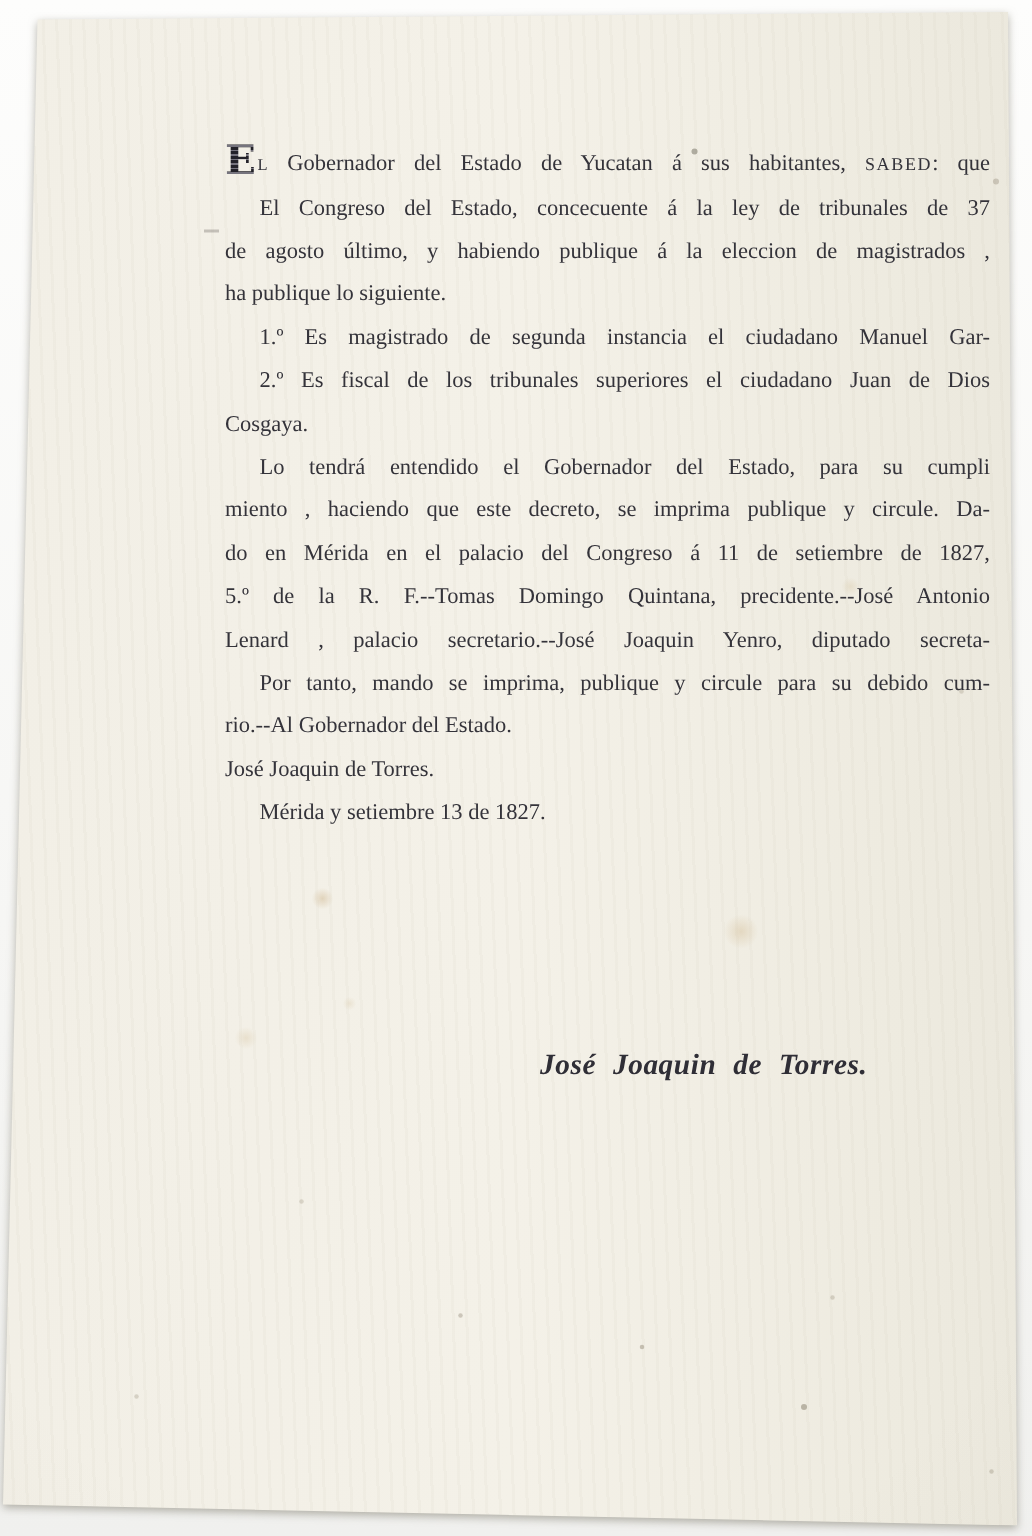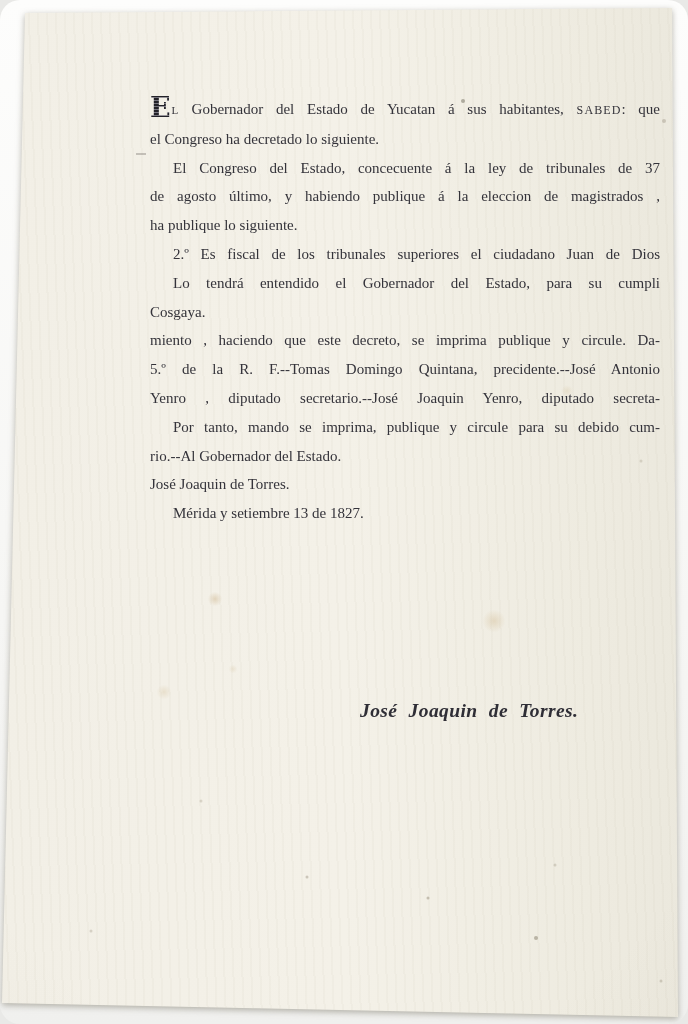--- a/index.html
+++ b/index.html
@@ -1,17 +1,17 @@
 <!DOCTYPE html>
 <html><head>
 <meta charset="utf-8">
 <style>
   html,body{margin:0;padding:0;background:#e9e9e7;}
   .screen{position:relative;width:688px;height:1024px;overflow:hidden;
-          background:linear-gradient(180deg,#fdfdfc 0%,#f6f6f4 60%,#f0f0ee 100%);border-radius:20px;}
+          background:linear-gradient(180deg,#fdfdfc 0%,#f6f6f4 60%,#f0f0ee 100%);}
   .paper-wrap{position:absolute;inset:0;filter:drop-shadow(0 2px 3px rgba(110,105,90,.5));}
   .paper{position:absolute;inset:0;
     clip-path:polygon(25px 13px, 672px 8px, 678px 1017px, 2px 1003px);
     background:
       radial-gradient(circle 16px at 494px 621px, rgba(208,184,142,.40), rgba(208,184,142,0) 72%),
       radial-gradient(circle 10px at 215px 599px, rgba(205,180,140,.48), rgba(205,180,140,0) 72%),
       radial-gradient(circle 8px  at 567px 391px, rgba(210,190,150,.30), rgba(210,190,150,0) 75%),
       radial-gradient(circle 10px at 164px 692px, rgba(212,192,154,.34), rgba(212,192,154,0) 75%),
       radial-gradient(circle 6px  at 233px 669px, rgba(212,192,154,.28), rgba(212,192,154,0) 75%),
       radial-gradient(130% 115% at 48% 42%, rgba(0,0,0,0) 55%, rgba(167,160,140,.13) 88%, rgba(150,143,124,.20) 100%),
@@ -55,30 +55,31 @@
 <body>
 
 <div class="screen">
   <div class="paper-wrap">
     <div class="paper">
       <div class="specks"></div>
       <div class="crease"></div>
 
       <div class="text-block">
         <div class="line j"><span class="dropcap">E</span><span class="scl">L</span> <span>Gobernador del Estado de Yucatan á sus habitantes,</span> <span class="sc">SABED</span><span>: que</span></div>
-        <div class="line e">el Congreso ha decretado lo siguiente.</div>
         <div class="line j ind">El Congreso del Estado, concecuente á la ley de tribunales de 37</div>
         <div class="line j">de agosto último, y habiendo publique á la eleccion de magistrados ,</div>
         <div class="line e">ha publique lo siguiente.</div>
+        <div class="line j ind">1.º Es magistrado de segunda instancia el ciudadano Manuel Gar-</div>
         <div class="line j ind">2.º Es fiscal de los tribunales superiores el ciudadano Juan de Dios</div>
+        <div class="line e">Cosgaya.</div>
         <div class="line j ind">Lo tendrá entendido el Gobernador del Estado, para su cumpli</div>
-        <div class="line e">Cosgaya.</div>
         <div class="line j">miento , haciendo que este decreto, se imprima publique y circule. Da-</div>
+        <div class="line j">do en Mérida en el palacio del Congreso á 11 de setiembre de 1827,</div>
         <div class="line j">5.º de la R. F.--Tomas Domingo Quintana, precidente.--José Antonio</div>
-        <div class="line j">Yenro , diputado secretario.--José Joaquin Yenro, diputado secreta-</div>
+        <div class="line j">Lenard , palacio secretario.--José Joaquin Yenro, diputado secreta-</div>
         <div class="line j ind">Por tanto, mando se imprima, publique y circule para su debido cum-</div>
         <div class="line e">rio.--Al Gobernador del Estado.</div>
         <div class="line e">José Joaquin de Torres.</div>
         <div class="line e ind">Mérida y setiembre 13 de 1827.</div>
       </div>
 
       <div class="sig">José Joaquin de Torres.</div>
     </div>
   </div>
 </div>

